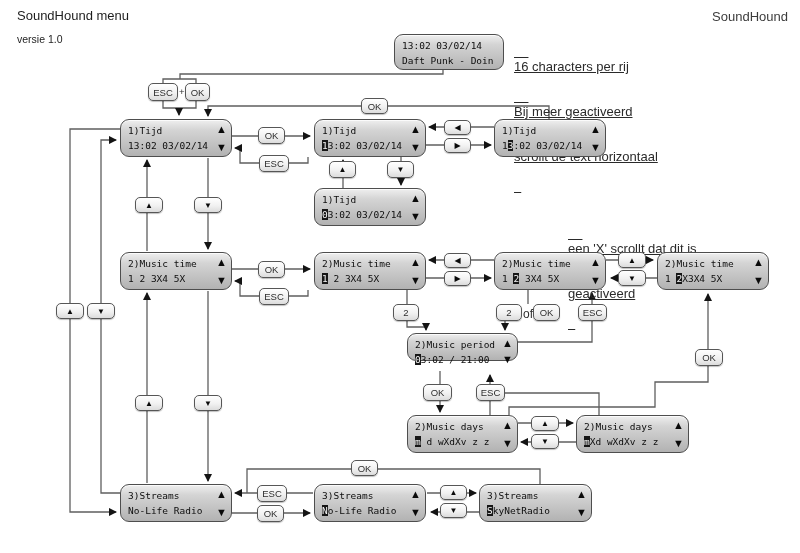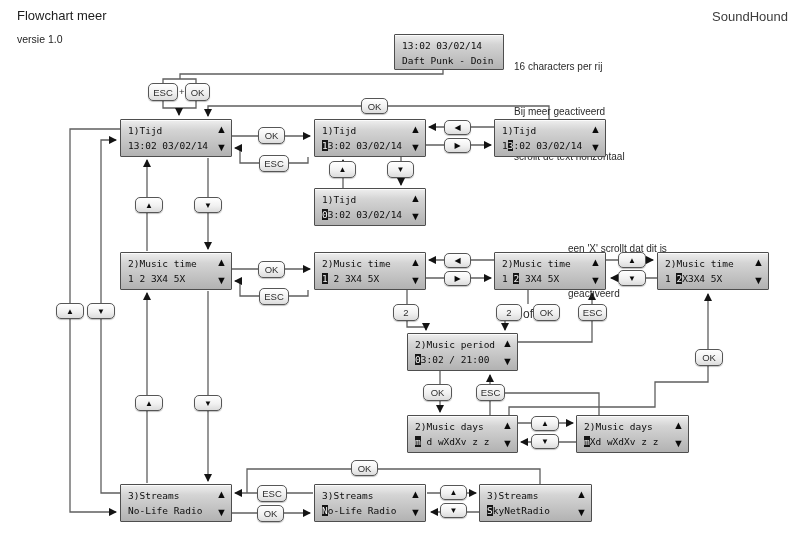--- a/index.html
+++ b/index.html
@@ -3,23 +3,23 @@
 <meta charset="utf-8">
 <style>
   html,body{margin:0;padding:0;background:#fff;}
   .stage{position:relative;width:800px;height:553px;background:#ffffff;overflow:hidden;
          font-family:"Liberation Sans",sans-serif;color:#222;}
   .stage svg.wires{position:absolute;left:0;top:0;z-index:1;}
   .txt{position:absolute;z-index:2;white-space:pre;}
   .title{font-size:13px;color:#1d1d1d;}
   .subtitle{font-size:10.5px;color:#1d1d1d;text-align:right;}
   .brand{font-size:13px;color:#3c3c3c;}
-  .note{font-size:10px;line-height:15px;color:#2a2a2a;}
+  .note{font-size:13px;line-height:15px;color:#2a2a2a;text-decoration:underline;}
   
-  .lcd{position:absolute;z-index:3;border:1.6px solid #4e4e4e;border-radius:1px;
+  .lcd{position:absolute;z-index:3;border:1.6px solid #4e4e4e;border-radius:9px;
        background:linear-gradient(180deg,#efefef 0%,#d4d4d4 28%,#b2b2b2 100%);
        box-shadow:inset 0 1px 0 #fbfbfb;box-sizing:border-box;}
   .lcd-text{position:absolute;left:7px;top:3px;right:18px;
        font-family:"DejaVu Sans Mono",monospace;font-size:9.5px;line-height:15px;
        color:#0d0d0d;white-space:pre;}
   .lcd .inv{background:#161616;color:#f4f4f4;}
   .lcd-nav{position:absolute;right:4px;top:1px;bottom:1px;display:flex;flex-direction:column;
        justify-content:space-between;font-size:11px;line-height:16px;color:#0a0a0a;}
   
   .btn{position:absolute;z-index:4;border:1.5px solid #565656;border-radius:5px;
@@ -87,21 +87,21 @@
       <path d="M 708 350 L 708 294" marker-end="url(#arr)"></path>
 
       <path d="M 540 484 L 540 469 L 247 469 L 247 493"></path>
       <path d="M 313 493 L 235 493" marker-end="url(#arr)"></path>
       <path d="M 232 513 L 310 513" marker-end="url(#arr)"></path>
       <path d="M 427 493 L 476 493" marker-end="url(#arr)"></path>
       <path d="M 479 512 L 431 512" marker-end="url(#arr)"></path>
     </g>
   </svg>
 
-  <div class="txt title" style="left:17px;top:8px">Flowchart meer</div>
+  <div class="txt title" style="left:17px;top:8px">SoundHound menu</div>
   <div class="txt subtitle" style="left:17px;top:33px">versie 1.0</div>
   <div class="txt brand" style="right:12px;top:9px">SoundHound</div>
   <div class="txt note" style="left:514px;top:29px">
     <div>16 characters per rij</div>
     <div>Bij meer geactiveerd</div>
     <div>scrollt de text horizontaal</div>
   </div>
   <div class="txt note" style="left:568px;top:211px">
     <div>een 'X' scrollt dat dit is</div>
     <div>geactiveerd</div>
@@ -162,21 +162,21 @@
       </div>
   </div>
   <div class="lcd" style="left:657px;top:252px;width:112px;height:38px">
     <div class="lcd-text"><div>2)Music time</div><div>1 <span class="inv">2</span>X3X4 5X</div></div>
     <div class="lcd-nav">
         <span>▲</span>
         <span>▼</span>
       </div>
   </div>
 
-  <div class="lcd" style="left:407px;top:333px;width:111px;height:38px">
+  <div class="lcd" style="left:407px;top:333px;width:111px;height:28px">
     <div class="lcd-text"><div>2)Music period</div><div><span class="inv">0</span>3:02 / 21:00</div></div>
     <div class="lcd-nav">
         <span>▲</span>
         <span>▼</span>
       </div>
   </div>
   <div class="lcd" style="left:407px;top:415px;width:111px;height:38px">
     <div class="lcd-text"><div>2)Music days</div><div><span class="inv">m</span> d wXdXv z z</div></div>
     <div class="lcd-nav">
         <span>▲</span>

